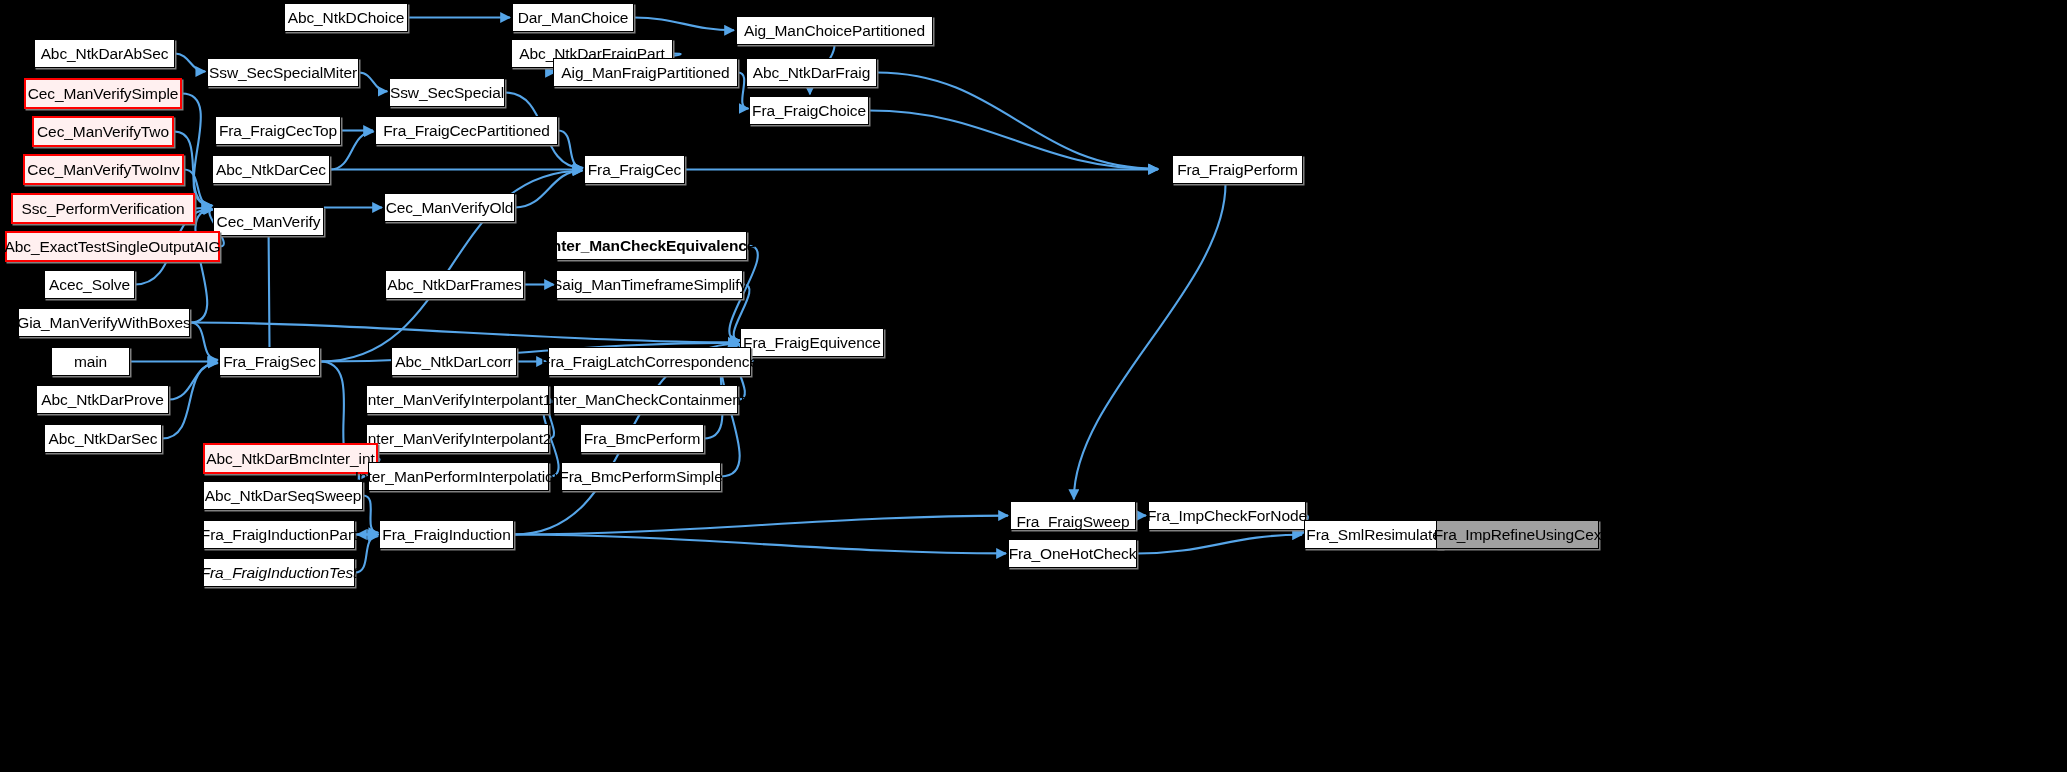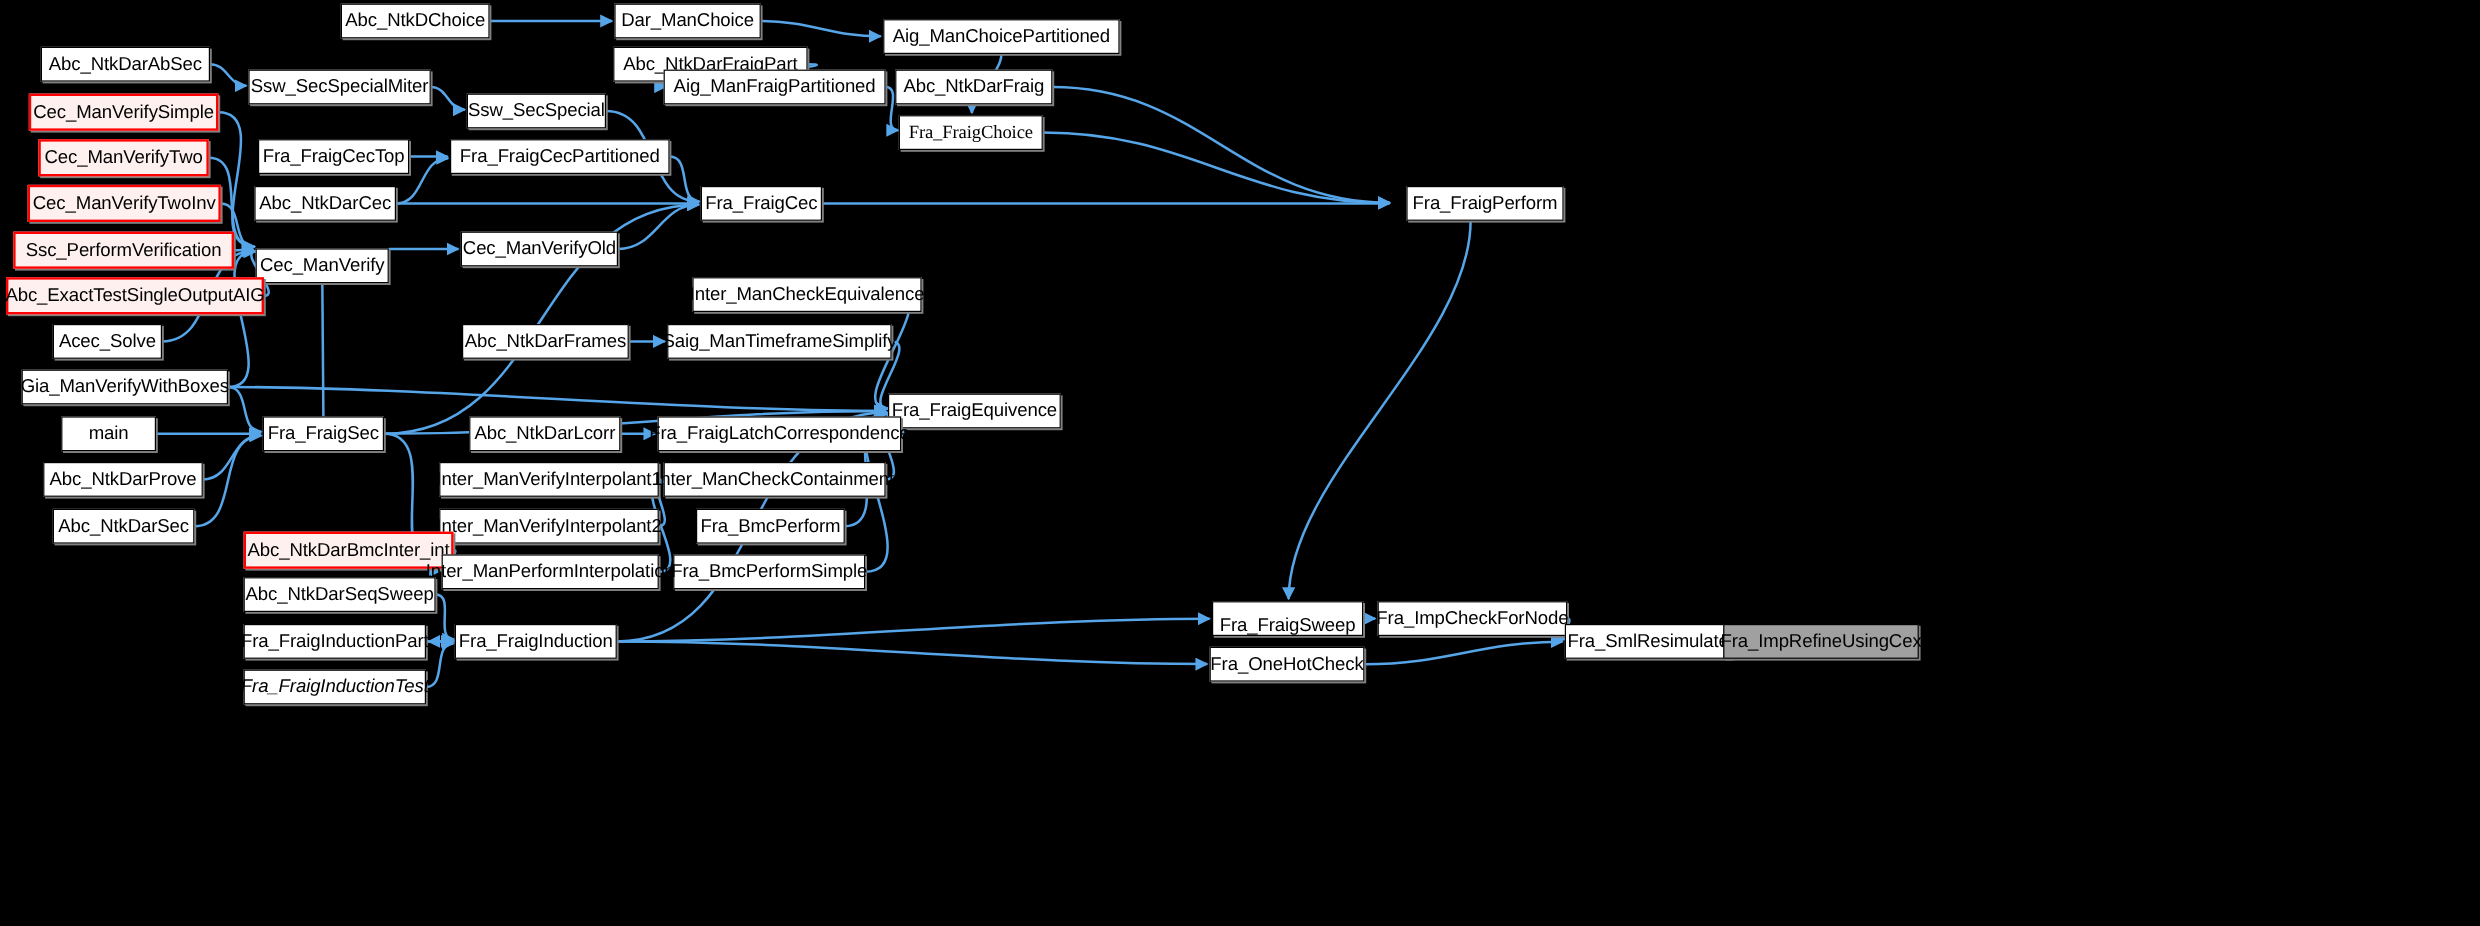--- a/index.html
+++ b/index.html
@@ -145,21 +145,21 @@
       </div>
       <div class="node" style="left: 746px; top: 58px; width: 131px; height: 29px;">
         <span class="node-label">Abc_NtkDarFraig</span>
       </div>
       <div class="node red" style="left: 24px; top: 78px; width: 158px; height: 31px;">
         <span class="node-label">Cec_ManVerifySimple</span>
       </div>
       <div class="node" style="left: 389px; top: 78px; width: 116px; height: 29px;">
         <span class="node-label">Ssw_SecSpecial</span>
       </div>
-      <div class="node" style="left: 749px; top: 96px; width: 120px; height: 29px; font-family: Liberation Serif, serif;">
+      <div class="node" style="left: 749px; top: 96px; width: 120px; height: 29px;">
         <span class="node-label">Fra_FraigChoice</span>
       </div>
       <div class="node red" style="left: 32px; top: 116px; width: 142px; height: 31px;">
         <span class="node-label">Cec_ManVerifyTwo</span>
       </div>
       <div class="node" style="left: 215px; top: 116px; width: 126px; height: 29px;">
         <span class="node-label">Fra_FraigCecTop</span>
       </div>
       <div class="node" style="left: 375px; top: 116px; width: 183px; height: 29px;">
         <span class="node-label">Fra_FraigCecPartitioned</span>
@@ -181,21 +181,21 @@
       </div>
       <div class="node" style="left: 213px; top: 207px; width: 111px; height: 29px;">
         <span class="node-label">Cec_ManVerify</span>
       </div>
       <div class="node" style="left: 384px; top: 193px; width: 131px; height: 29px;">
         <span class="node-label">Cec_ManVerifyOld</span>
       </div>
       <div class="node red" style="left: 5px; top: 231px; width: 215px; height: 31px;">
         <span class="node-label">Abc_ExactTestSingleOutputAIG</span>
       </div>
-      <div class="node" style="left: 577px; top: 231px; width: 191px; height: 29px;">
+      <div class="node" style="left: 556px; top: 231px; width: 191px; height: 29px; font-weight: bold;">
         <span class="node-label">Inter_ManCheckEquivalence</span>
       </div>
       <div class="node" style="left: 44px; top: 270px; width: 91px; height: 29px;">
         <span class="node-label">Acec_Solve</span>
       </div>
       <div class="node" style="left: 385px; top: 270px; width: 139px; height: 29px;">
         <span class="node-label">Abc_NtkDarFrames</span>
       </div>
       <div class="node" style="left: 556px; top: 270px; width: 187px; height: 29px;">
         <span class="node-label">Saig_ManTimeframeSimplify</span>

